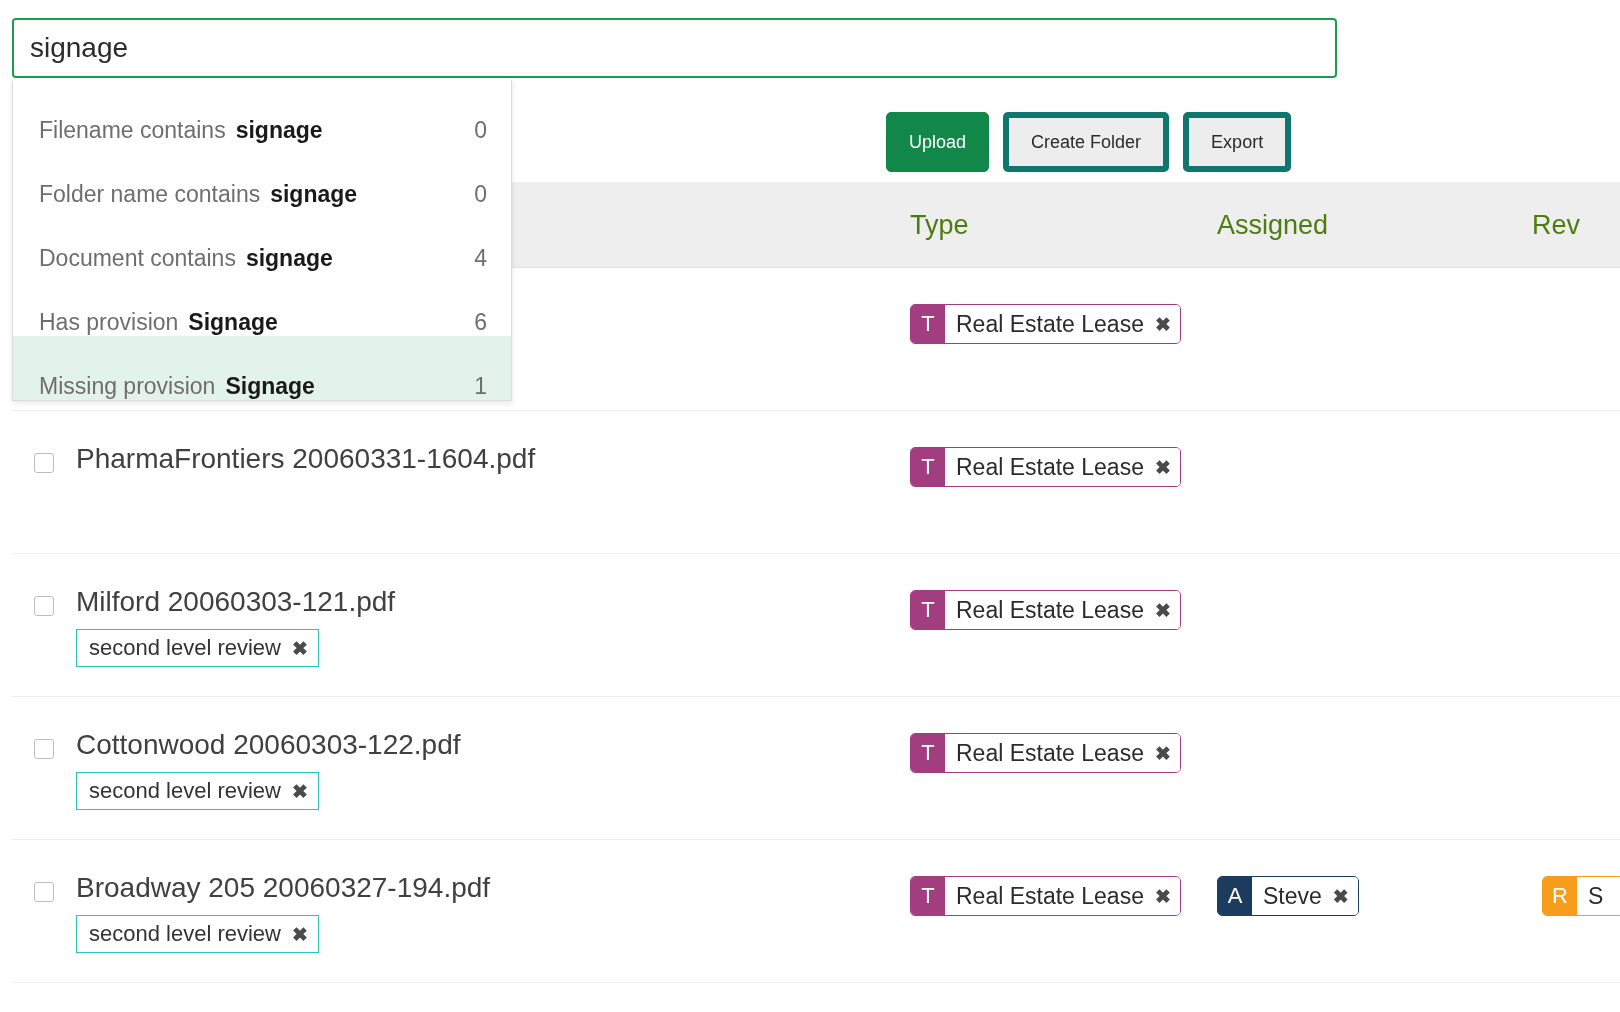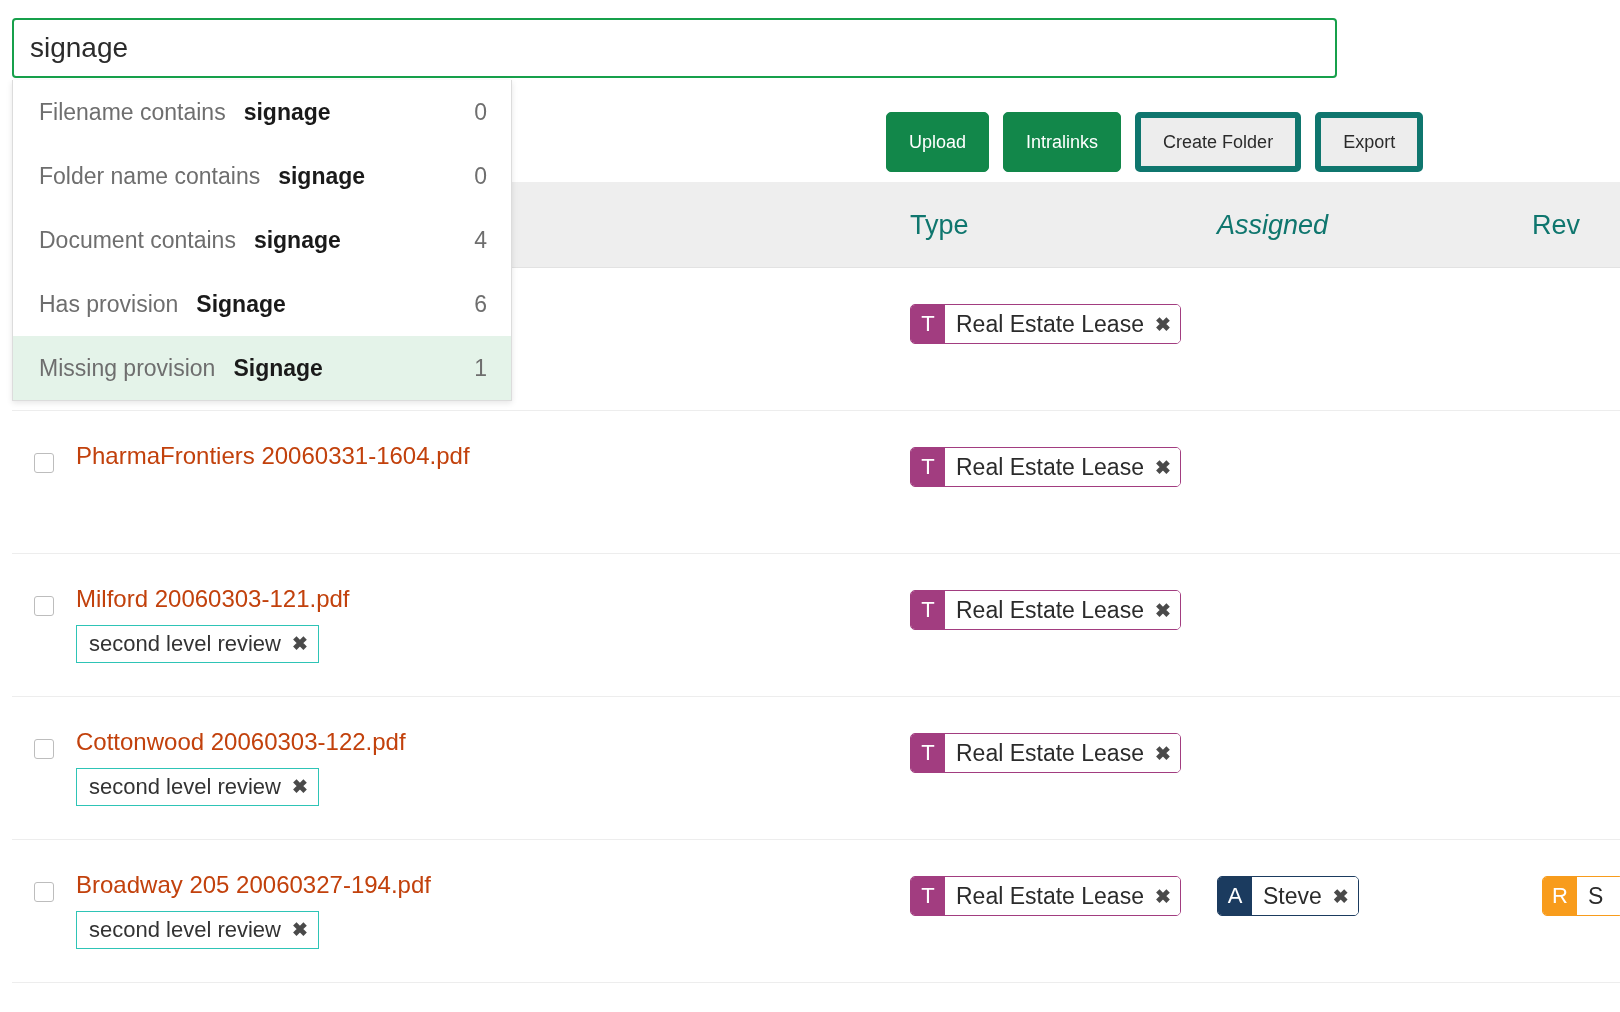--- a/index.html
+++ b/index.html
@@ -48,25 +48,24 @@
     width: 500px;
     background: #ffffff;
     border: 1px solid #dcdcdc;
     border-top: none;
     box-shadow: 0 2px 6px rgba(0,0,0,0.10);
     z-index: 40;
   }
   .suggest-row {
     height: 64px;
     display: flex;
-    align-items: center;
+    align-items: flex-end;
     padding: 0 24px 0 26px;
     cursor: pointer;
     background: #ffffff;
-    gap: 8px;
   }
   .suggest-row.is-active { background: #e4f3e9; }
   .suggest-label {
     font-size: 23px;
     color: #6e6e6e;
     white-space: nowrap;
   }
   .suggest-term {
     font-size: 23px;
     color: #1a1a1a;
@@ -124,25 +123,25 @@
     height: 86px;
     background: #eeeeee;
     border-bottom: 1px solid #e2e2e2;
     position: relative;
   }
   .th {
     position: absolute;
     top: 50%;
     transform: translateY(-50%);
     font-size: 27px;
-    color: #0f766e;
+    color: #4d7c0f;
     white-space: nowrap;
   }
   .th-type { left: 898px; }
-  .th-assigned { left: 1205px; font-style: italic; }
+  .th-assigned { left: 1205px; }
   .th-review { left: 1520px; }
 
   .row {
     position: relative;
     min-height: 143px;
     border-bottom: 1px solid #ededed;
     background: #ffffff;
   }
 
   .cell-name {
@@ -158,22 +157,22 @@
     border: 1px solid #bdbdbd;
     border-radius: 3px;
     background: #fff;
     margin-top: 10px;
     margin-right: 22px;
     flex: 0 0 auto;
     cursor: pointer;
   }
   .name-block { display: flex; flex-direction: column; }
   .file-link {
-    font-size: 24px;
-    color: #c2410c;
+    font-size: 28px;
+    color: #404040;
     text-decoration: none;
     white-space: nowrap;
     cursor: pointer;
     line-height: 1.12;
   }
 
   .tag-chip {
     margin-top: 12px;
     align-self: flex-start;
     display: inline-flex;
@@ -248,21 +247,20 @@
 <body>
 
 <div class="app">
 
   <div class="search-wrap">
     <input class="search-input" type="text" value="signage" style="">
   </div>
 
   <div class="toolbar">
     <button class="btn btn-primary">Upload</button>
-    <button class="btn btn-primary">Intralinks</button>
     <button class="btn btn-default">Create Folder</button>
     <button class="btn btn-default">Export</button>
   </div>
 
   <div class="table">
     <div class="thead">
       <div class="th th-type">Type</div>
       <div class="th th-assigned">Assigned</div>
       <div class="th th-review">Rev</div>
     </div>

